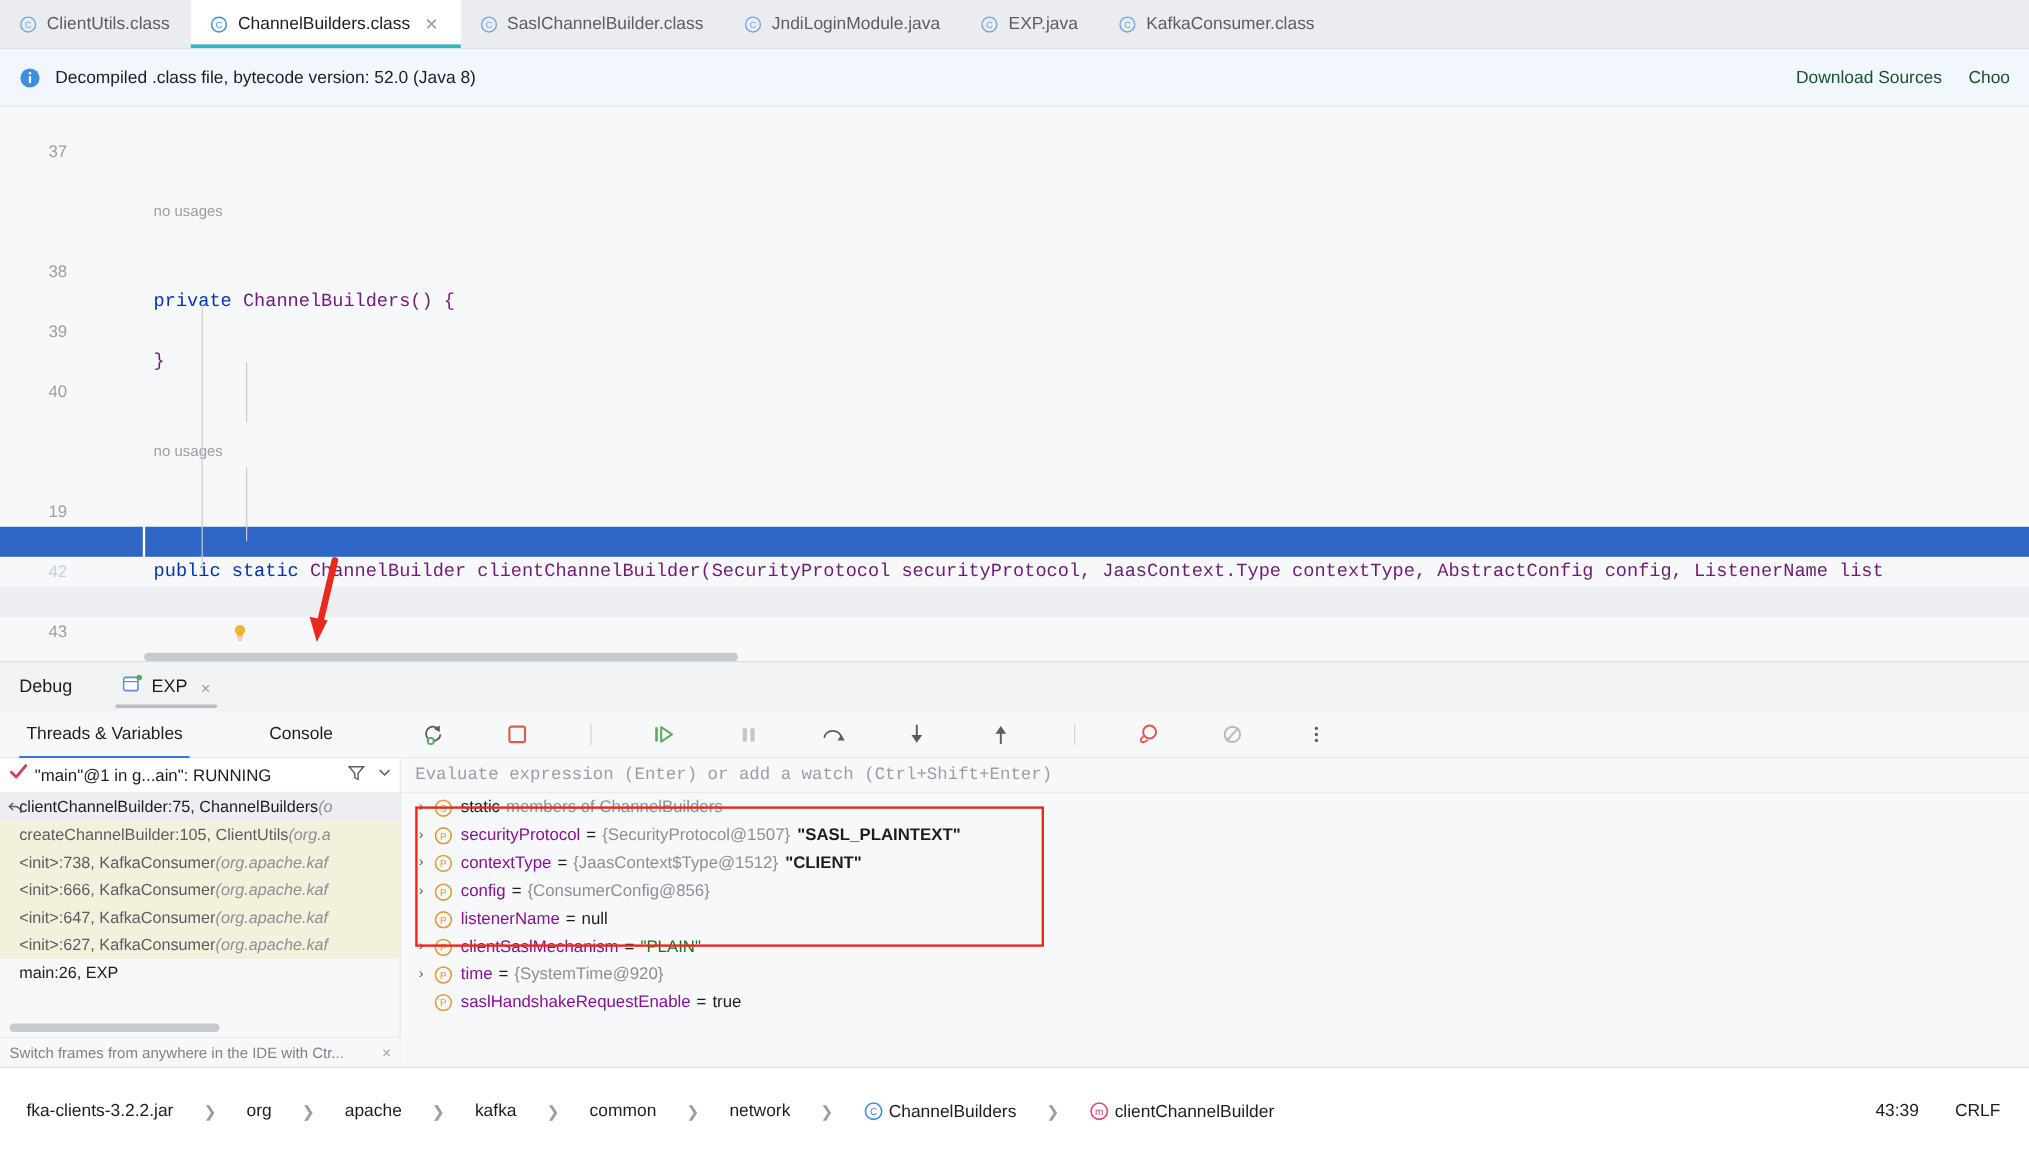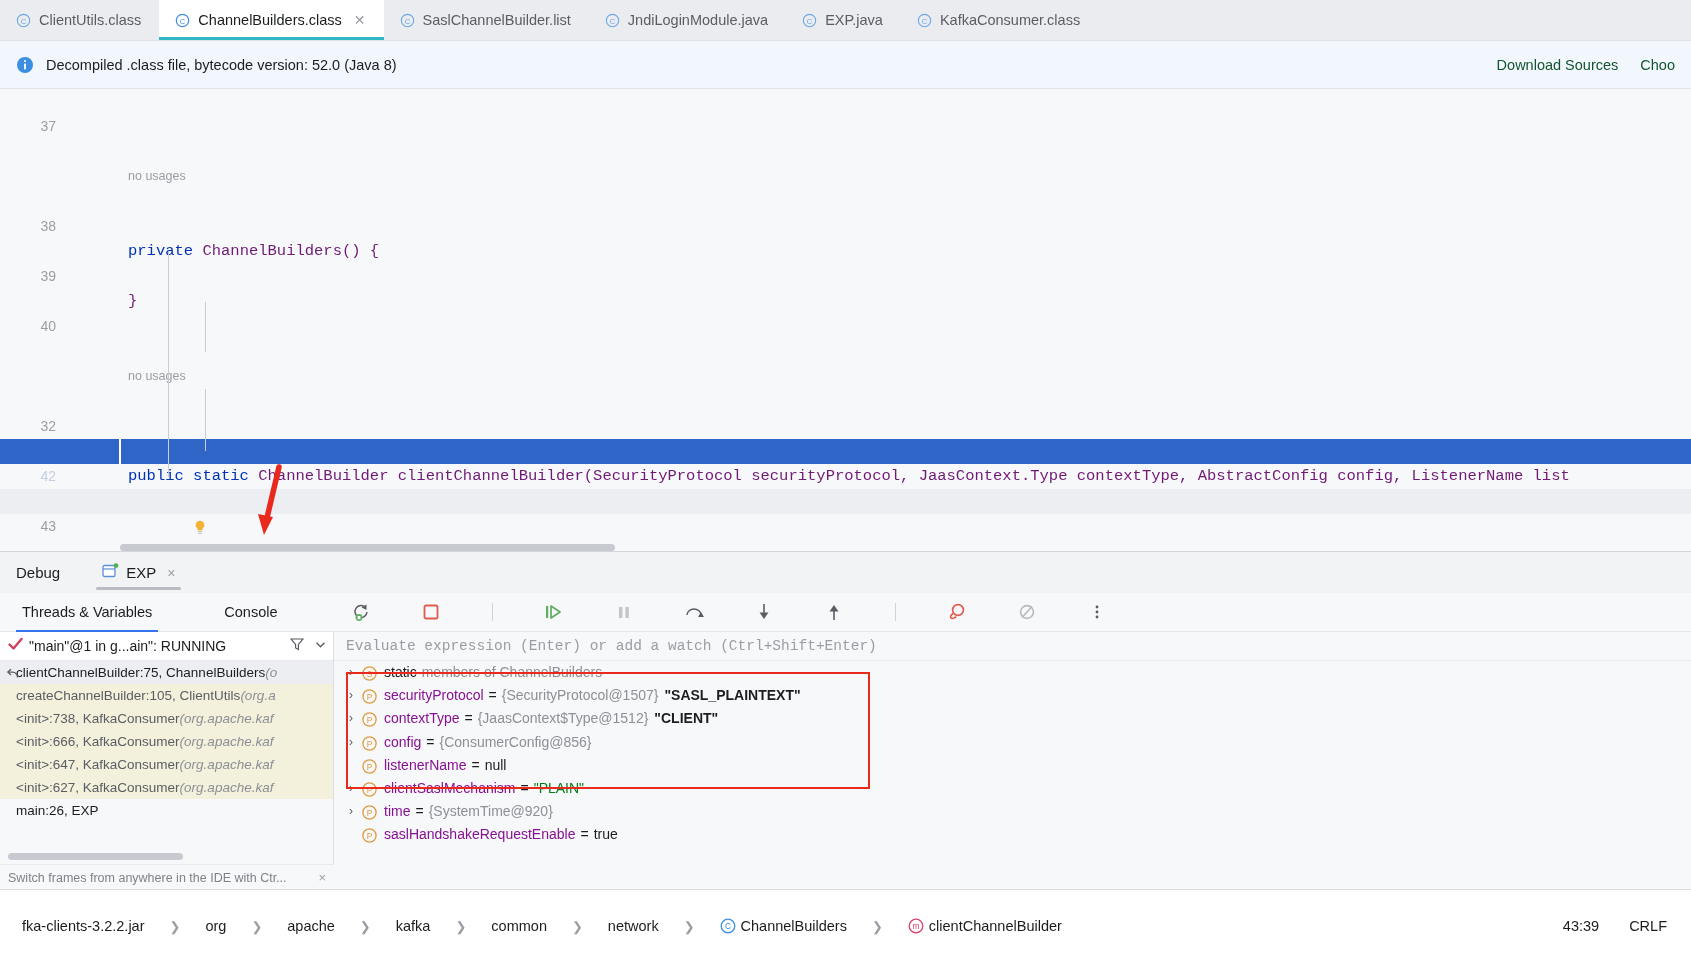--- a/index.html
+++ b/index.html
@@ -277,21 +277,21 @@
       <span class="tabclose">✕</span>
     </div>
 
     <div class="tab inactive">
       <span class="ciclass">
         <svg width="15" height="15" viewBox="0 0 16 16">
             <circle cx="8" cy="8" r="6.6" fill="none" stroke="#6ba7e8" stroke-width="1.2"></circle>
             <text x="8" y="11.2" font-size="8" text-anchor="middle" fill="#6ba7e8" font-family="Liberation Sans, sans-serif">C</text>
           </svg>
       </span>
-      <span>SaslChannelBuilder.list</span>
+      <span>SaslChannelBuilder.class</span>
     </div>
 
     <div class="tab inactive">
       <span class="ciclass">
         <svg width="15" height="15" viewBox="0 0 16 16">
             <circle cx="8" cy="8" r="6.6" fill="none" stroke="#6ba7e8" stroke-width="1.2"></circle>
             <text x="8" y="11.2" font-size="8" text-anchor="middle" fill="#6ba7e8" font-family="Liberation Sans, sans-serif">C</text>
           </svg>
       </span>
       <span>JndiLoginModule.java</span>
@@ -358,21 +358,21 @@
 
       <div class="row" style="top:100px">
         <span class="ln">40</span>
       </div>
 
       <div class="row hint" style="top:125px">
         <span class="code">no usages</span>
       </div>
 
       <div class="row" style="top:150px">
-        <span class="ln">32</span>
+        <span class="ln">19</span>
         <span class="at">@</span>
         <span class="code"><span class="kw">public static</span> <span class="ident">ChannelBuilder clientChannelBuilder(SecurityProtocol securityProtocol, JaasContext.Type contextType, AbstractConfig config, ListenerName list</span></span>
       </div>
 
       <div class="row hl" style="top:175px">
         <span class="ln">42</span>
         <span class="code">    <span class="kw">if</span> (securityProtocol == SecurityProtocol.<span class="stat" style="font-style:italic">SASL_PLAINTEXT</span> || securityProtocol == SecurityProtocol.<span class="stat" style="font-style:italic">SASL_SSL</span>) {<span class="inlh">   securityProtocol: "SASL_PLAINTEXT"</span></span>
       </div>
 
       <div class="row caret" style="top:200px">

